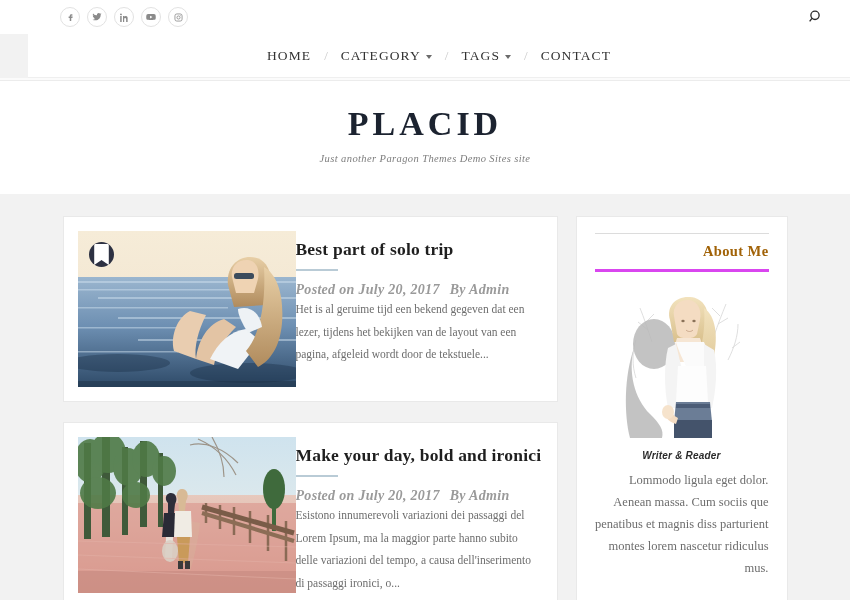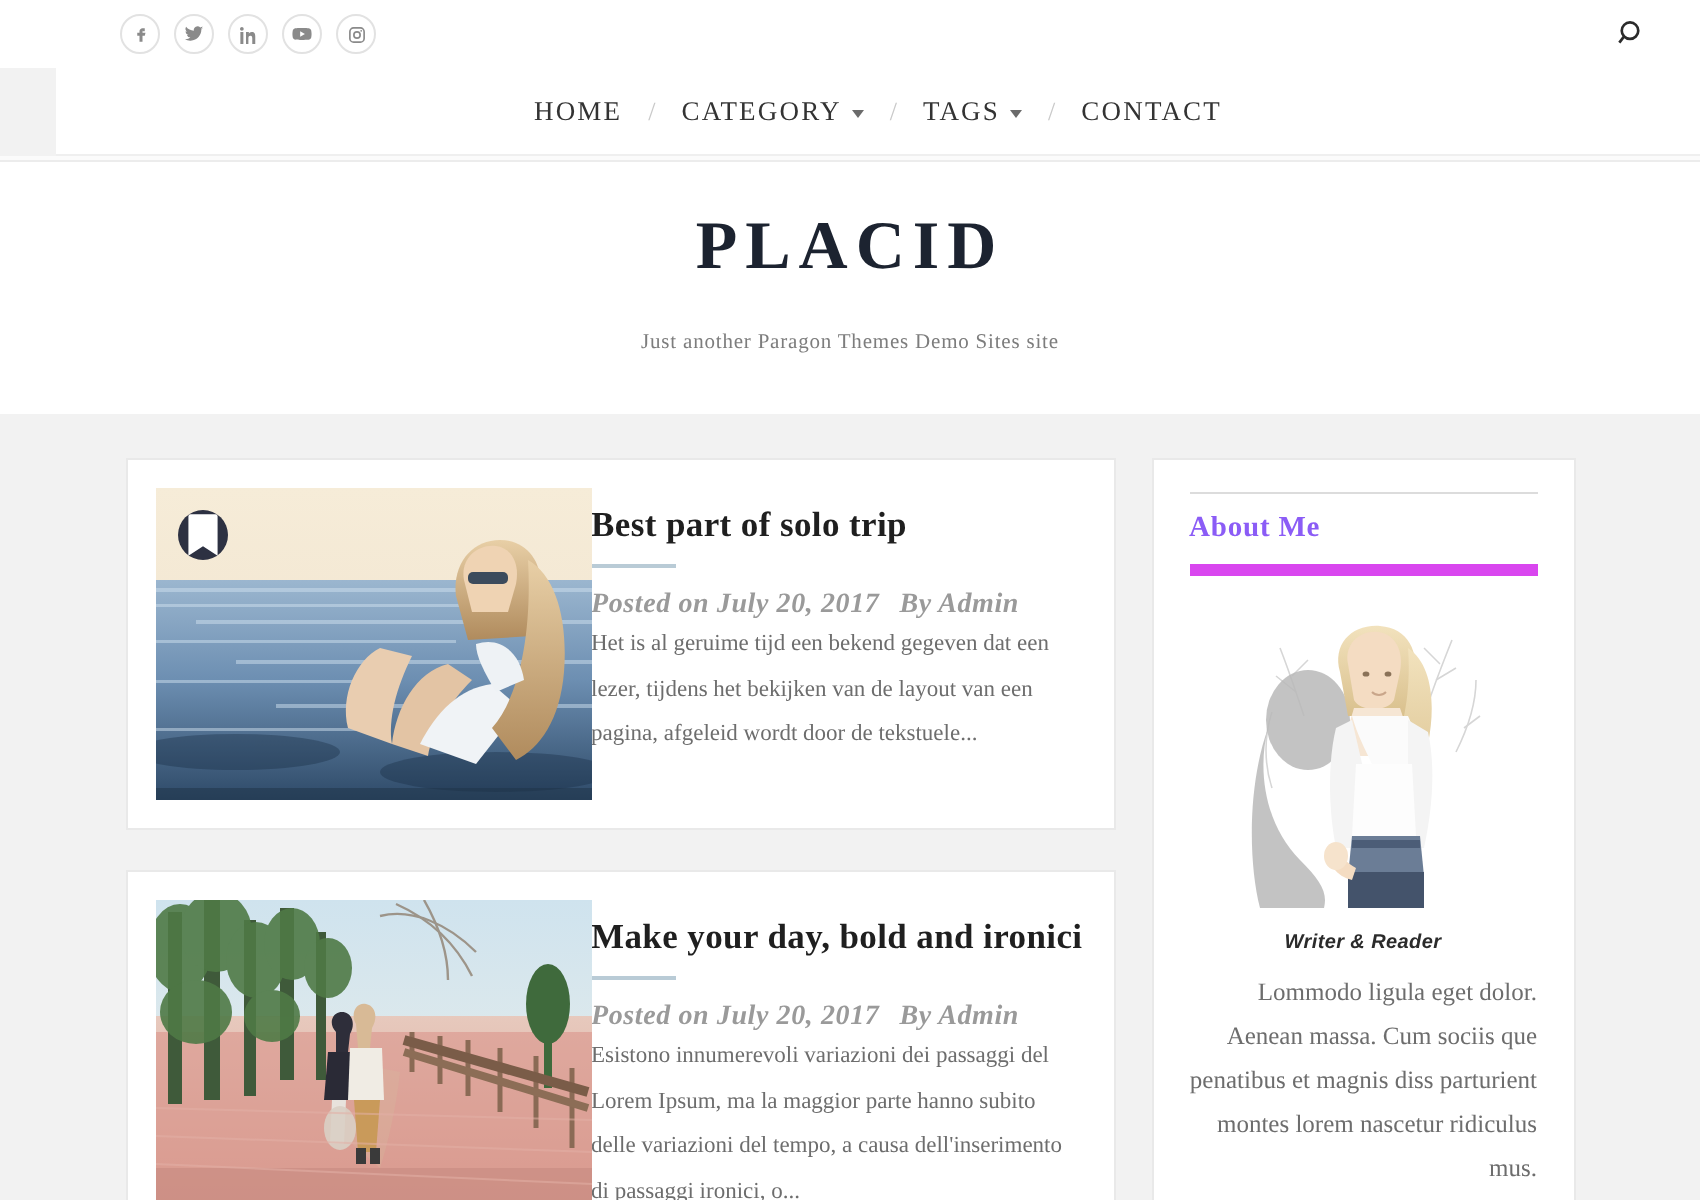--- a/index.html
+++ b/index.html
@@ -54,22 +54,22 @@
   
   .masthead{
     background:#fff; text-align:center;
     padding:24px 0 30px;
   }
   .site-title{
     font-size:34px; letter-spacing:4px; color:#1c2330;
     font-weight:700; line-height:1.1;
   }
   .site-tagline{
-    font-size:10.5px; color:#7d7d7d; margin-top:24px;
-    letter-spacing:.4px;
+    font-size:10.5px; color:#7d7d7d; margin-top:11px;
+    font-style:italic; letter-spacing:.4px;
   }
 
   
   .wrap{
     background:#f2f2f2; padding:22px 0 0;
     display:flex; gap:18px; justify-content:center;
     align-items:flex-start;
   }
   .content{ width:495px; }
   .sidebar{ width:212px; background:#fff; border:1px solid #e9e9e9; }
@@ -101,22 +101,22 @@
     font-size:14px; color:#9a9a9a; font-style:italic; letter-spacing:.3px;font-weight:bold;
   }
   .post-meta .sp{ display:inline-block; width:10px; }
   .post-excerpt{
     font-size:11.5px; line-height:1.95; color:#6d6d6d;
   }
 
   
   .widget{ padding:16px 18px 18px; }
   .widget-title{
-    text-align:left; font-size:14.5px; font-weight:700; color:#8b5cf6;
-    border-top:1px solid #dcdcdc; border-bottom:6px solid #d946ef;
+    text-align:right; font-size:14.5px; font-weight:700; color:#a16207;
+    border-top:1px solid #dcdcdc; border-bottom:3px solid #d946ef;
     padding:9px 0; letter-spacing:.4px;
   }
   .about-img{
     width:128px; height:150px; margin:18px auto 10px; display:block;
   }
   .about-role{
     text-align:center; font-size:10px; font-weight:700; color:#2b2b2b;
     font-family:"Liberation Sans", sans-serif; letter-spacing:.2px;font-style:italic;
   }
   .about-text{

